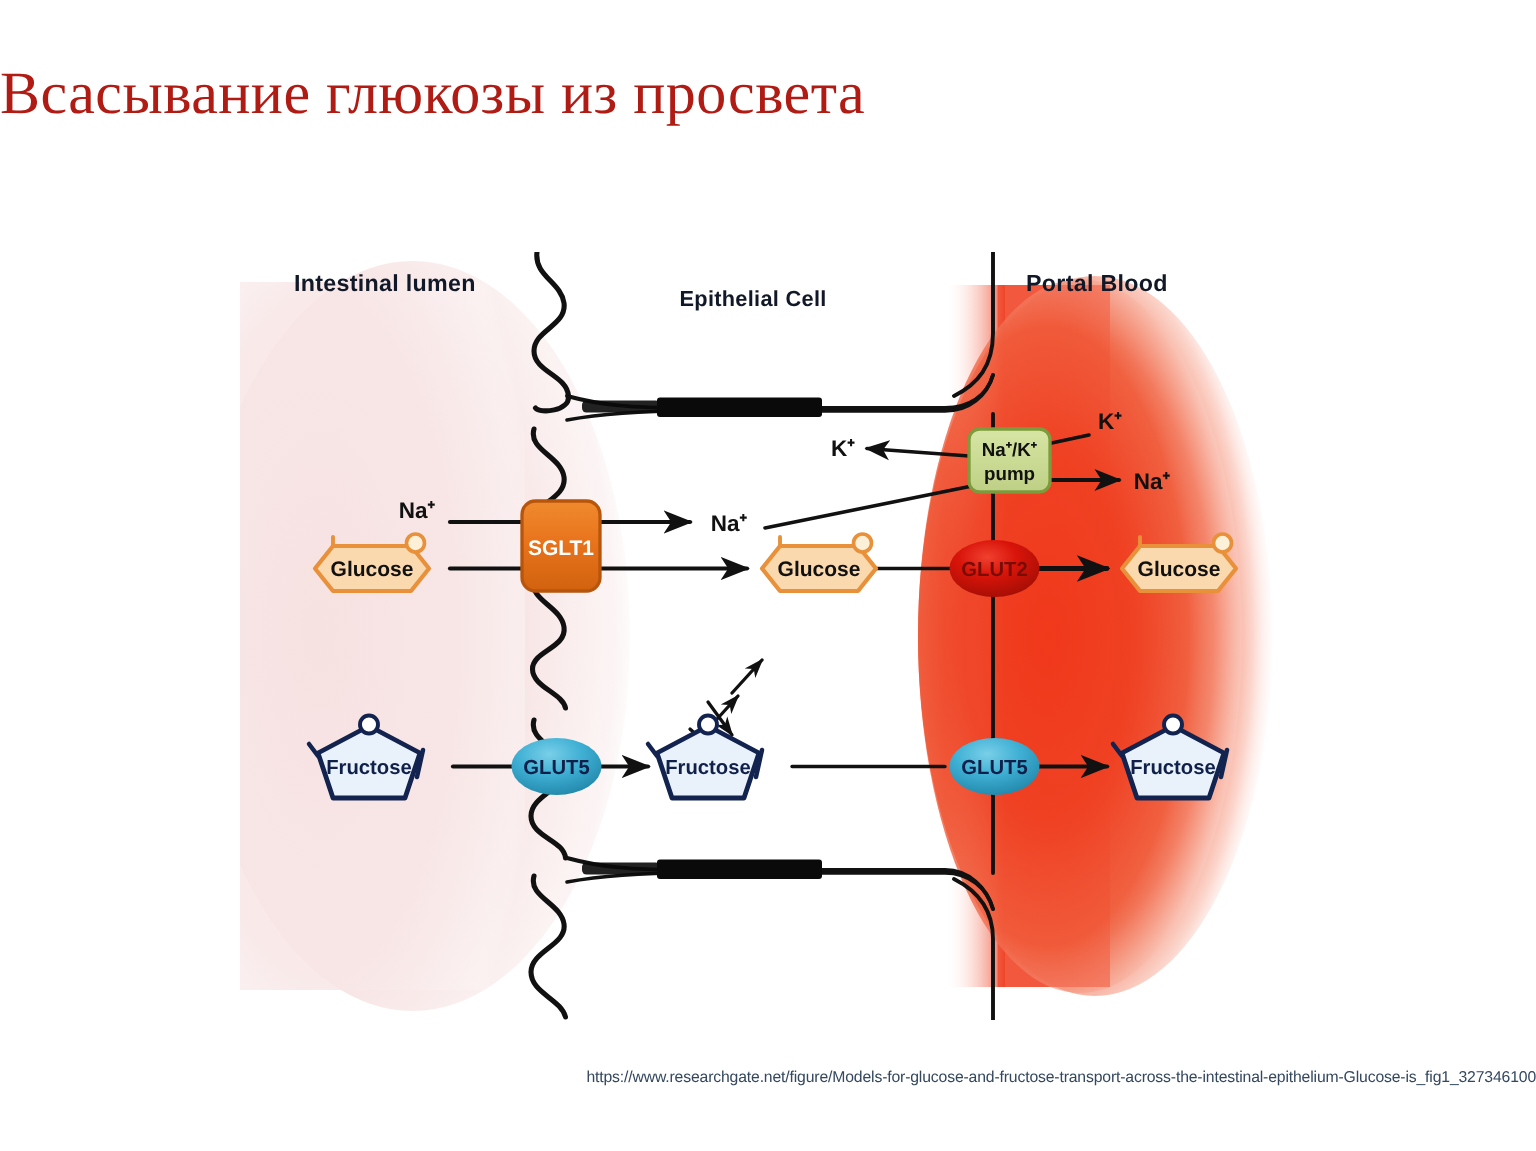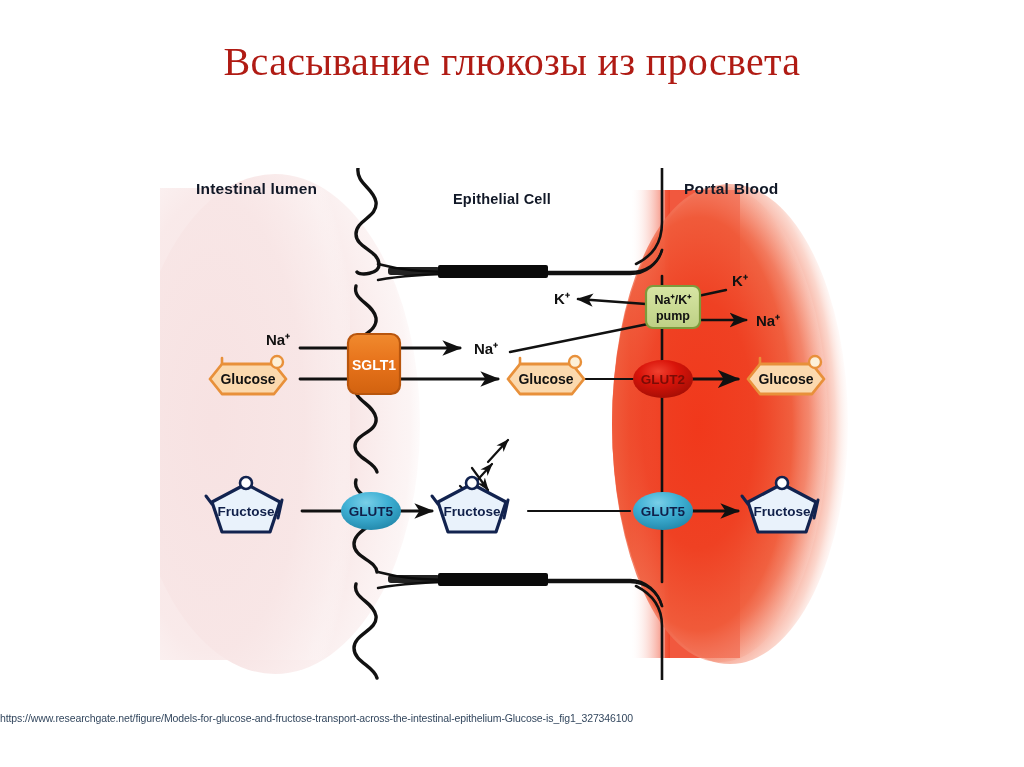--- a/index.html
+++ b/index.html
@@ -15,21 +15,20 @@
     overflow: hidden;
     font-family: "Liberation Sans", sans-serif;
   }
 
   
   #slide-title {
     position: absolute;
     left: 0;
     top: 34px;
     width: 1024px;
-    text-align: center;
     font-family: "Liberation Serif", serif;
     font-size: 40px;
     line-height: 1.38;
     font-weight: 400;
     color: #b01b14;
     letter-spacing: 0.3px;
   }
 
   
   #figure {
@@ -42,21 +41,21 @@
   #figure svg {
     display: block;
   }
 
   
   #caption-url {
     position: absolute;
     left: 0;
     top: 712px;
     width: 1024px;
-    text-align: left;
+    text-align: right;
     font-family: "Liberation Sans", sans-serif;
     font-size: 10.5px;
     color: #33475e;
     letter-spacing: -0.1px;
     white-space: nowrap;
   }
 </style>
 </head>
 <body>
 

